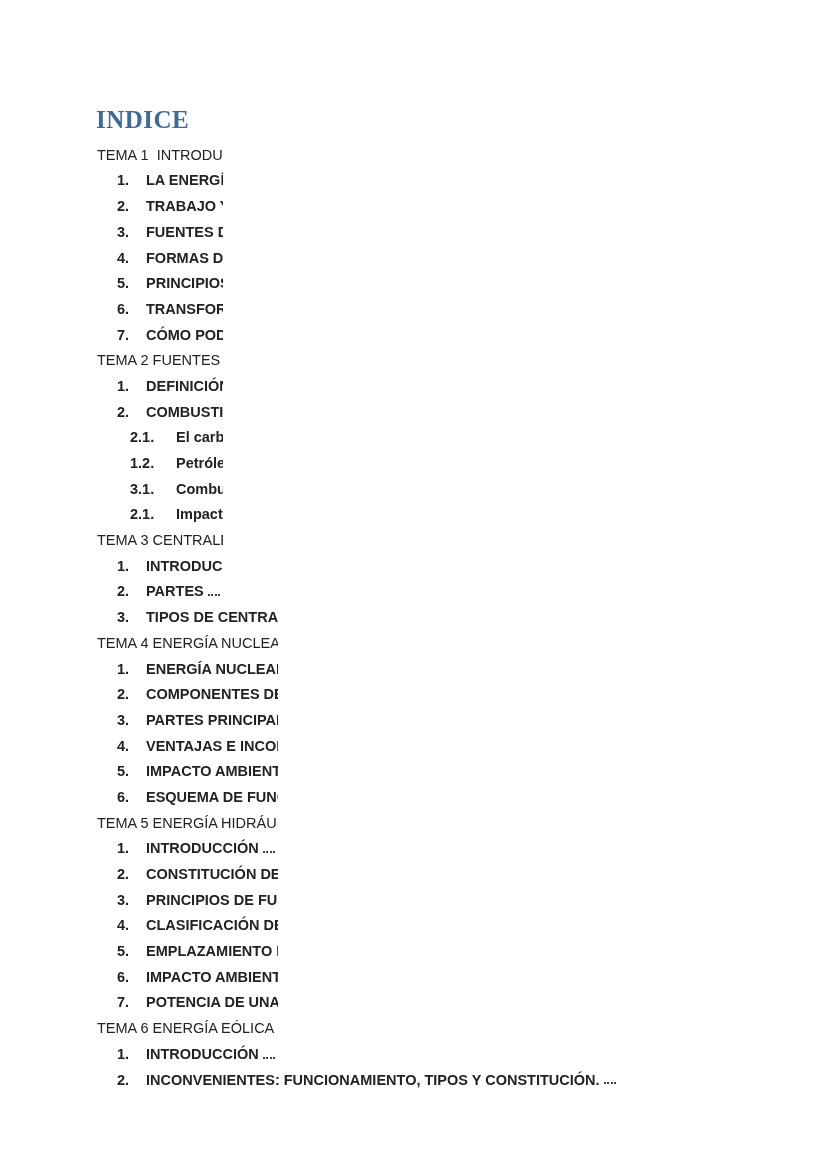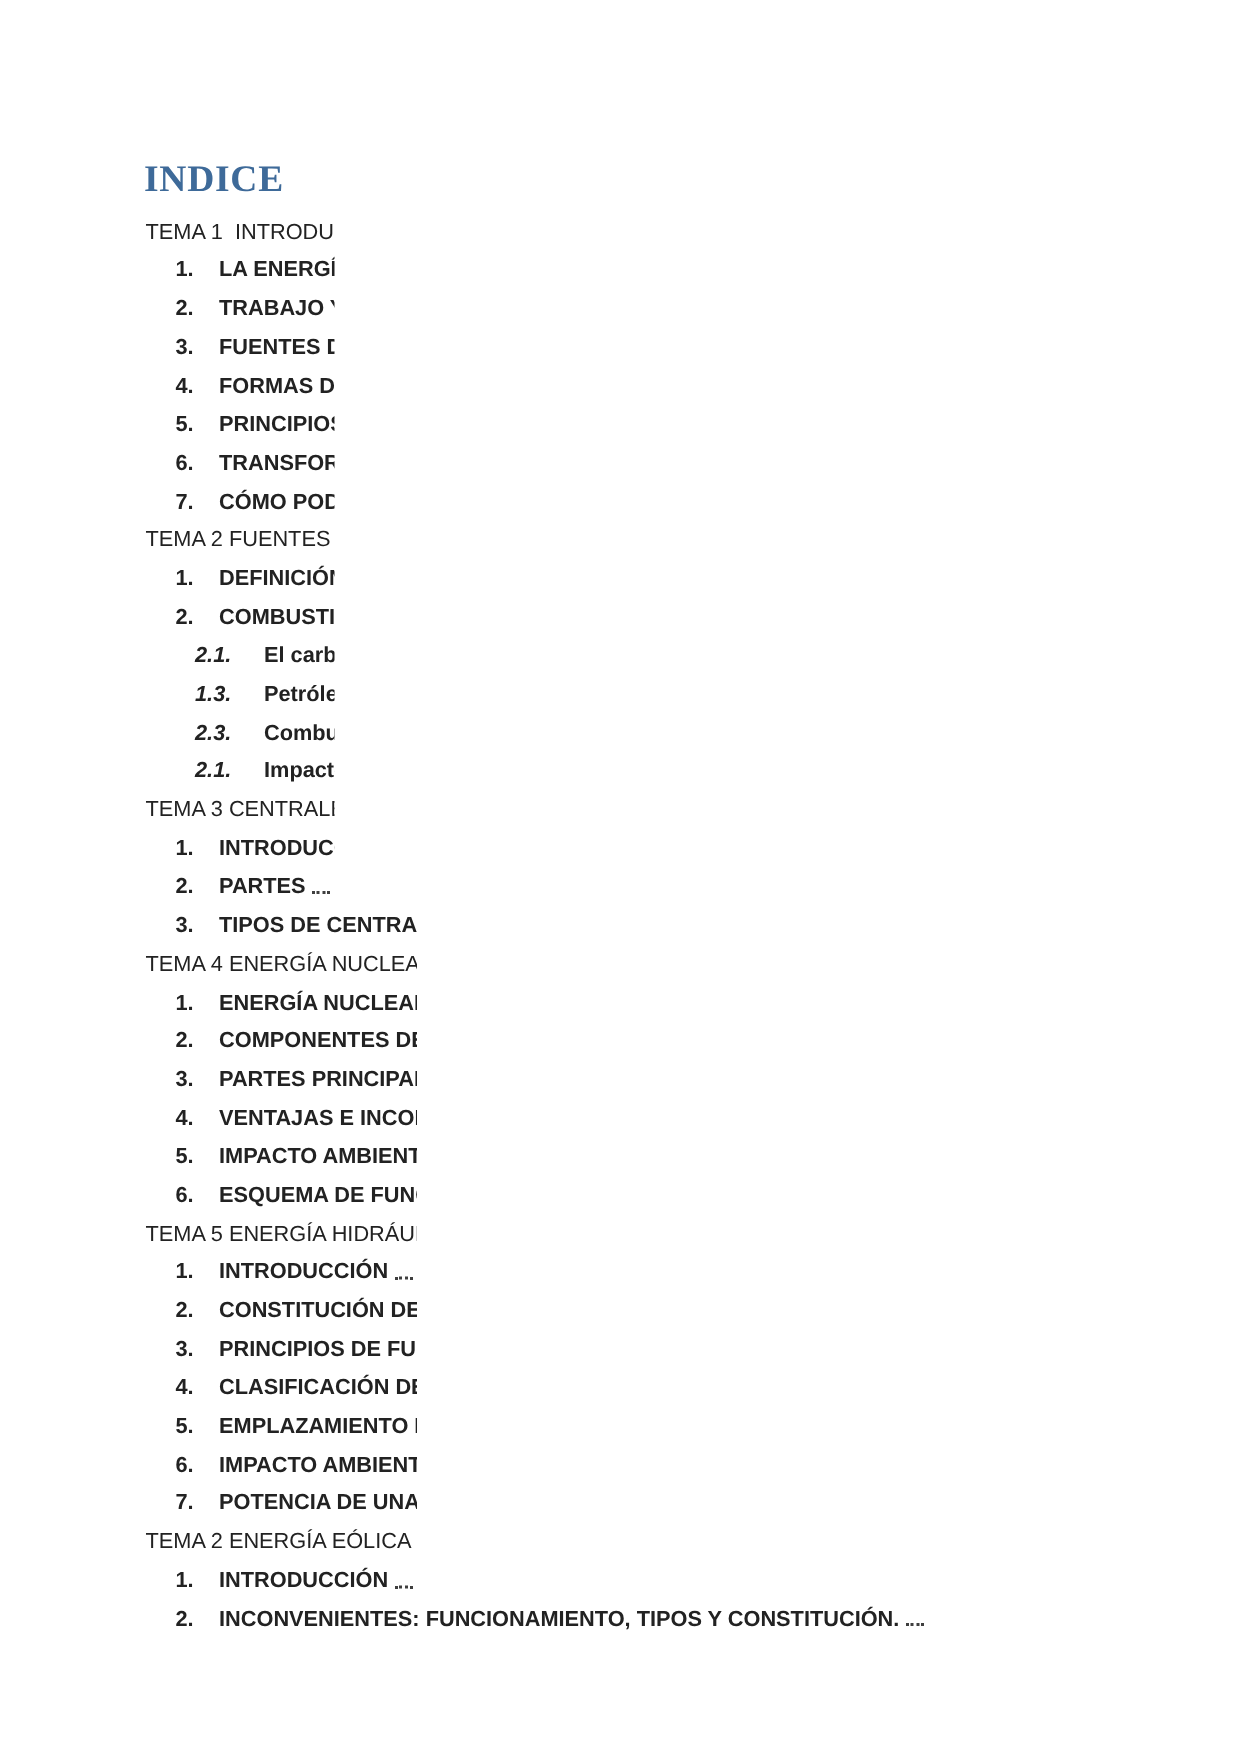--- a/index.html
+++ b/index.html
@@ -50,21 +50,21 @@
     flex: 1;
     border-bottom: 2px dotted #3f3f3f;
     margin: 0 3px 4px 4px;
     min-width: 12px;
   }
   .row .page  { flex: none; white-space: pre; }
   .lvl0 { font-weight: 400; padding-left: 0; }
   .lvl1 { font-weight: 700; padding-left: 20px; }
   .lvl1 .num { width: 29px; }
   .lvl2 { font-weight: 700; padding-left: 33px; }
-  .lvl2 .num { width: 46px; font-style: italic; }
+  .lvl2 .num { width: 46px; }
 </style>
 </head>
 <body>
 
 <div class="page">
   <div class="header">
     <span>Tecnología E Ingeniería- 1º Bachillerato</span>
   </div>
 
   <h1 class="toc-title">INDICE</h1>
@@ -136,27 +136,27 @@
     <span class="dots"></span>
     <span class="page">6</span>
   </div>
       <div class="row lvl2">
     <span class="num">2.1.</span>
     <span class="label">El carbón.</span>
     <span class="dots"></span>
     <span class="page">6</span>
   </div>
       <div class="row lvl2">
-    <span class="num">1.3.</span>
+    <span class="num">1.2.</span>
     <span class="label">Petróleo.</span>
     <span class="dots"></span>
     <span class="page">8</span>
   </div>
       <div class="row lvl2">
-    <span class="num">2.3.</span>
+    <span class="num">3.1.</span>
     <span class="label">Combustibles gaseosos.</span>
     <span class="dots"></span>
     <span class="page">9</span>
   </div>
       <div class="row lvl2">
     <span class="num">2.1.</span>
     <span class="label">Impacto ambiental de los combustibles fósiles.</span>
     <span class="dots"></span>
     <span class="page">9</span>
   </div>
@@ -269,21 +269,21 @@
     <span class="page">19</span>
   </div>
       <div class="row lvl1">
     <span class="num">7.</span>
     <span class="label">POTENCIA DE UNA CENTRAL HIDROELÉCTRICA</span>
     <span class="dots"></span>
     <span class="page">20</span>
   </div>
       <div class="row lvl0">
 
-    <span class="label">TEMA 2 ENERGÍA EÓLICA</span>
+    <span class="label">TEMA 6 ENERGÍA EÓLICA</span>
     <span class="dots"></span>
     <span class="page">21</span>
   </div>
       <div class="row lvl1">
     <span class="num">1.</span>
     <span class="label">INTRODUCCIÓN</span>
     <span class="dots"></span>
     <span class="page">21</span>
   </div>
       <div class="row lvl1">

